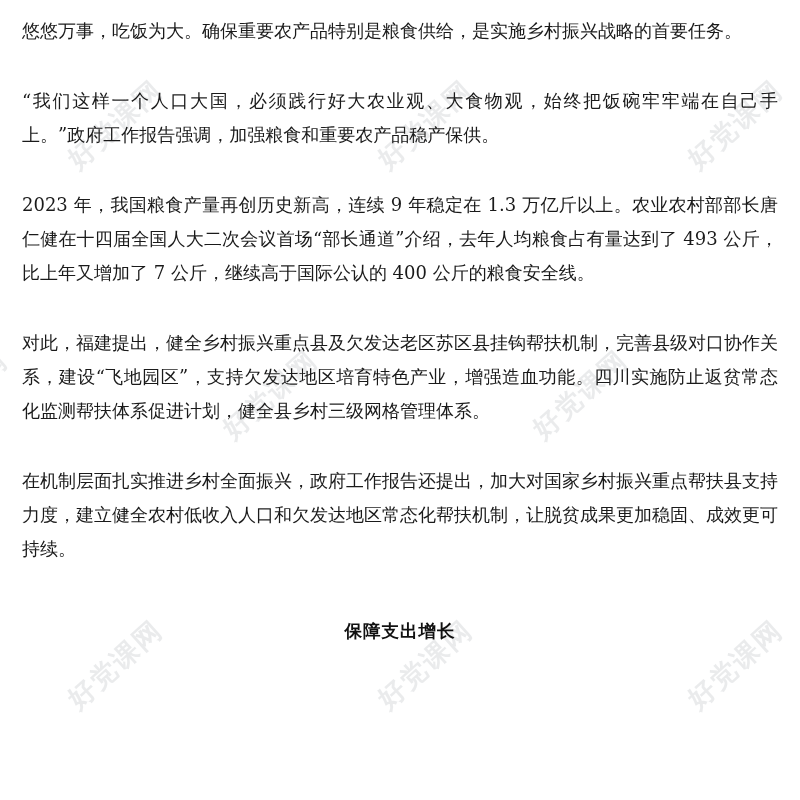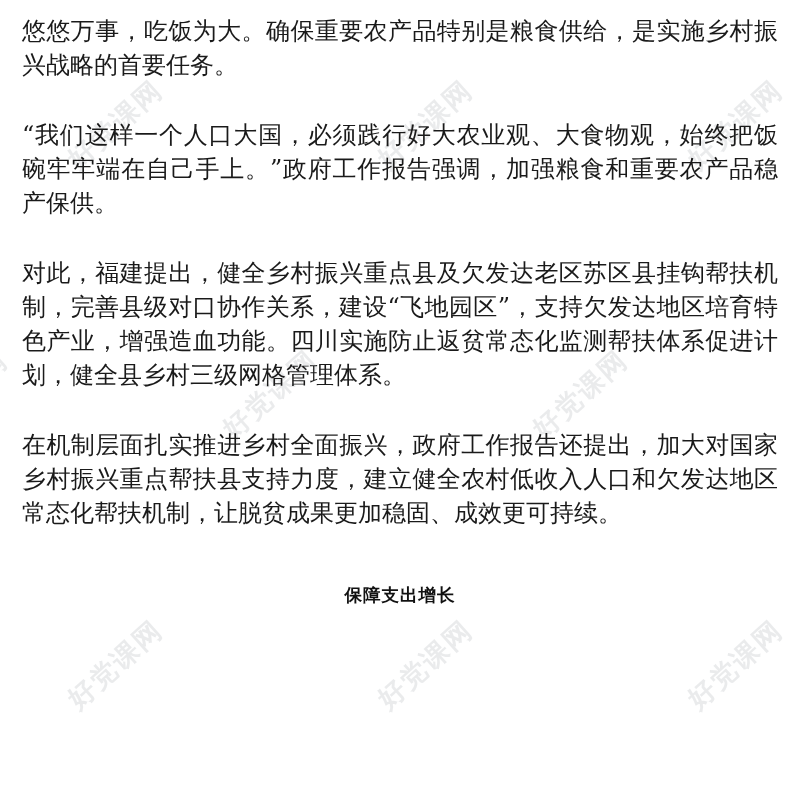--- a/index.html
+++ b/index.html
@@ -41,21 +41,21 @@
   
   #content {
     position: relative;
     z-index: 1;
     padding: 0 22px;
     box-sizing: border-box;
     width: 800px;
   }
 
   .para {
-    font-size: 24px;
+    font-size: 18px;
     line-height: 34px;
     color: #1a1a1a;
     text-align: justify;
     text-justify: inter-ideograph;
     margin: 0;
     word-break: break-all;
   }
   .para + .para {
     margin-top: 36px;
   }
@@ -93,20 +93,21 @@
       <span class="watermark-mark" style="left: 680px; top: 690px; color: rgb(154, 160, 166); opacity: 0.2; transform: rotate(-42deg);">好党课网</span>
     </div>
 
   <div id="content">
     <div class="spacer-top"></div>
 
     <p class="para">悠悠万事，吃饭为大。确保重要农产品特别是粮食供给，是实施乡村振兴战略的首要任务。</p>
 
     <p class="para">“我们这样一个人口大国，必须践行好大农业观、大食物观，始终把饭碗牢牢端在自己手上。”政府工作报告强调，加强粮食和重要农产品稳产保供。</p>
 
+    <p class="para">2023 年，我国粮食产量再创历史新高，连续 9 年稳定在 1.3 万亿斤以上。农业农村部部长唐仁健在十四届全国人大二次会议首场“部长通道”介绍，去年人均粮食占有量达到了 493 公斤，比上年又增加了 7 公斤，继续高于国际公认的 400 公斤的粮食安全线。</p>
 
 
     <p class="para">对此，福建提出，健全乡村振兴重点县及欠发达老区苏区县挂钩帮扶机制，完善县级对口协作关系，建设“飞地园区”，支持欠发达地区培育特色产业，增强造血功能。四川实施防止返贫常态化监测帮扶体系促进计划，健全县乡村三级网格管理体系。</p>
 
     <p class="para">在机制层面扎实推进乡村全面振兴，政府工作报告还提出，加大对国家乡村振兴重点帮扶县支持力度，建立健全农村低收入人口和欠发达地区常态化帮扶机制，让脱贫成果更加稳固、成效更可持续。</p>
 
     <h2 class="section-heading heading-block">保障支出增长</h2>
 
   </div>
 

